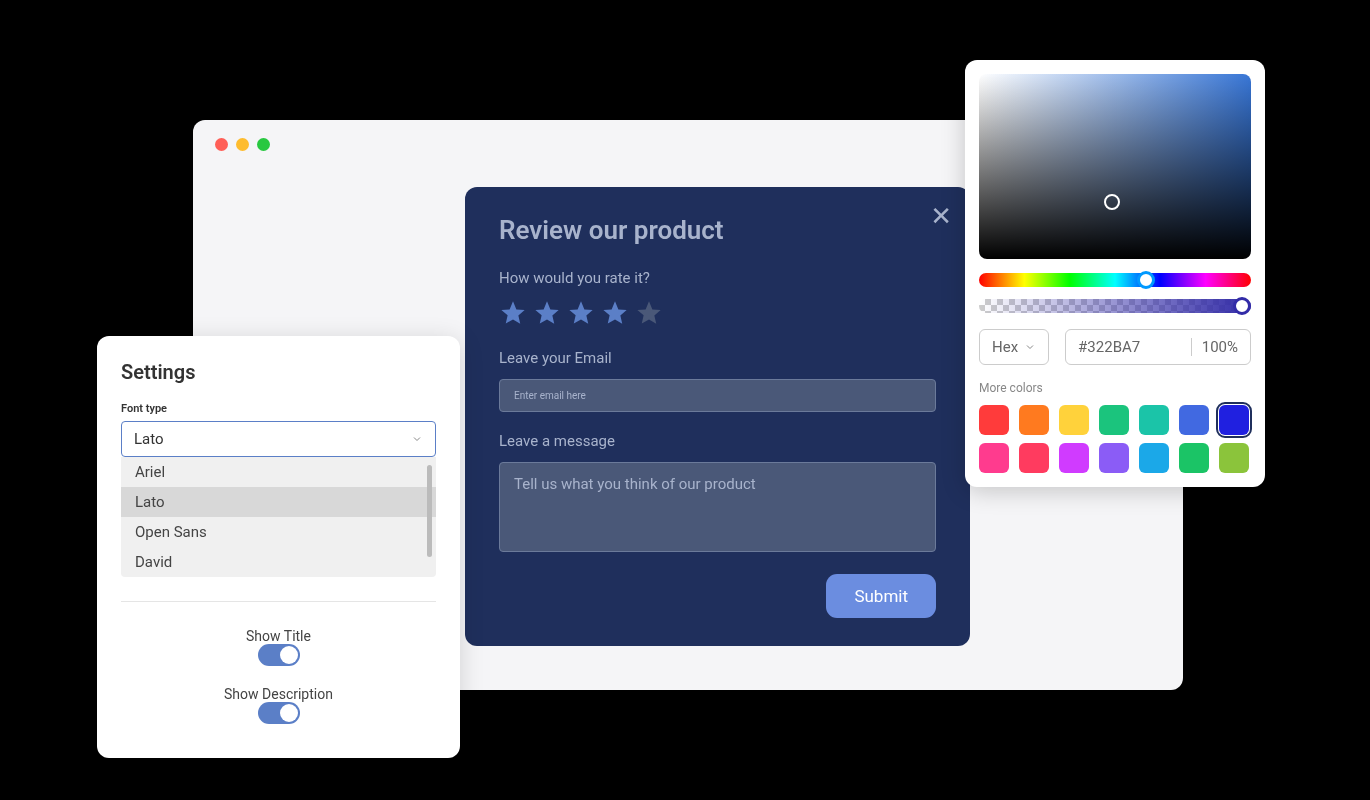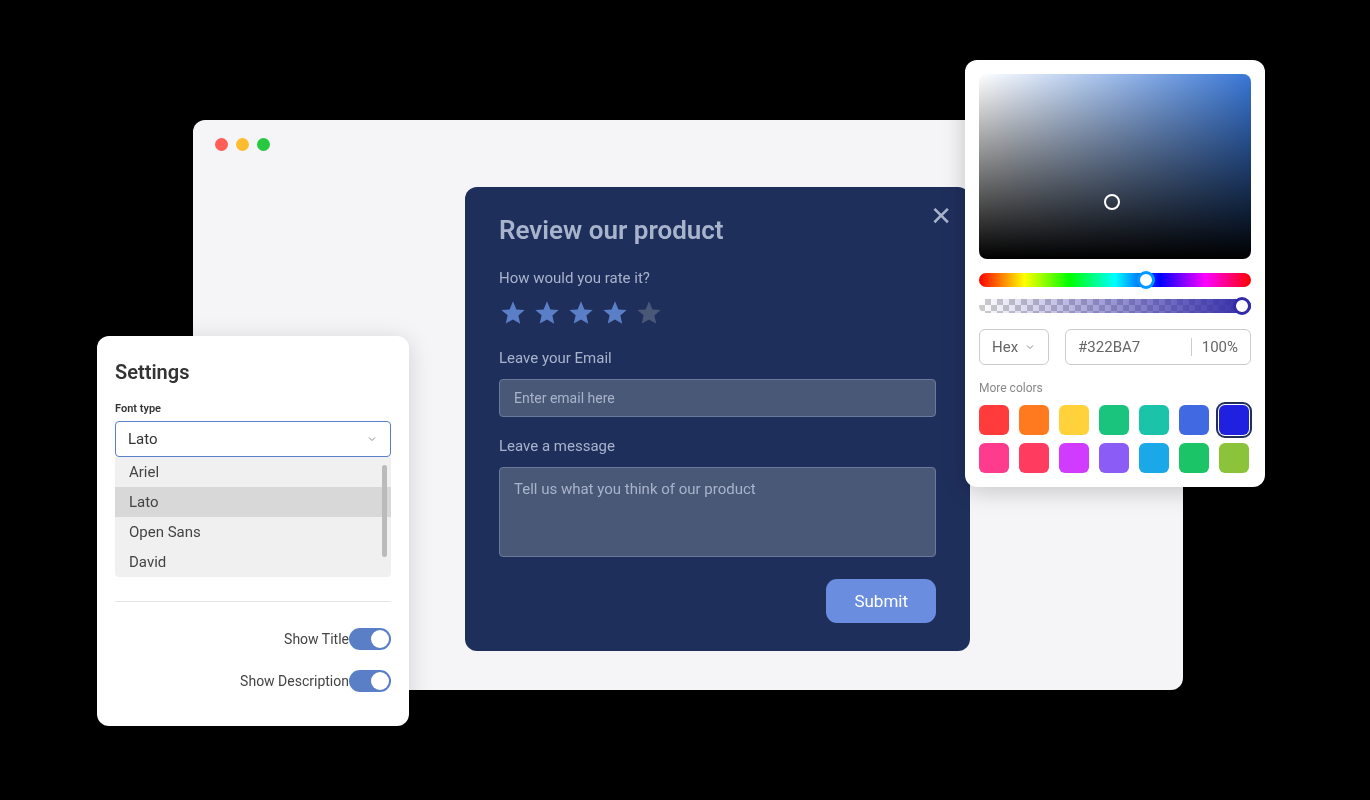--- a/index.html
+++ b/index.html
@@ -42,24 +42,24 @@
     
     .dot-red { background: #ff5f57; }
     .dot-yellow { background: #febc2e; }
     .dot-green { background: #28c840; }
     
     
     .settings-panel {
       position: absolute;
       top: 336px;
       left: 97px;
-      width: 312px;
+      width: 363px;
       background: #fff;
       border-radius: 12px;
-      padding: 24px 18px;
+      padding: 24px 24px;
       box-shadow: 0 4px 24px rgba(0,0,0,0.15);
     }
     
     .settings-title {
       font-size: 20px;
       font-weight: 600;
       color: #333;
       margin-bottom: 18px;
     }
     
@@ -140,23 +140,24 @@
     }
     
     .divider {
       height: 1px;
       background: #e5e5e5;
       margin: 24px 0 16px 0;
     }
     
     .toggle-row {
       display: flex;
-      justify-content: flex-end;
+      justify-content: space-between;
       align-items: center;
       padding: 10px 0;
+      flex-direction: column;
     }
     
     .toggle-label {
       font-size: 14px;
       color: #444;
     }
     
     .toggle {
       width: 42px;
       height: 22px;
@@ -225,21 +226,21 @@
     
     .star-filled { fill: #5b7fc7; }
     .star-empty { fill: #4a5878; }
     
     .review-input {
       width: 100%;
       background: #4a5878;
       border: 1px solid #6b7a9a;
       border-radius: 4px;
       padding: 10px 14px;
-      font-size: 14px;
+      font-size: 10px;
       color: #a8b3cc;
       margin-bottom: 20px;
     }
     
     .review-input::placeholder {
       color: #a8b3cc;
     }
     
     .review-textarea {
       width: 100%;

